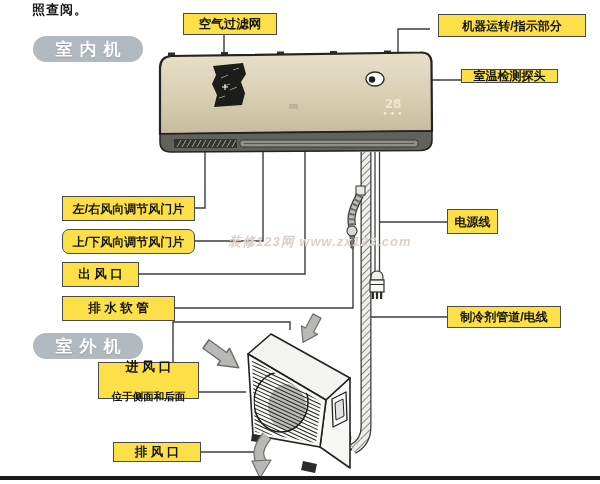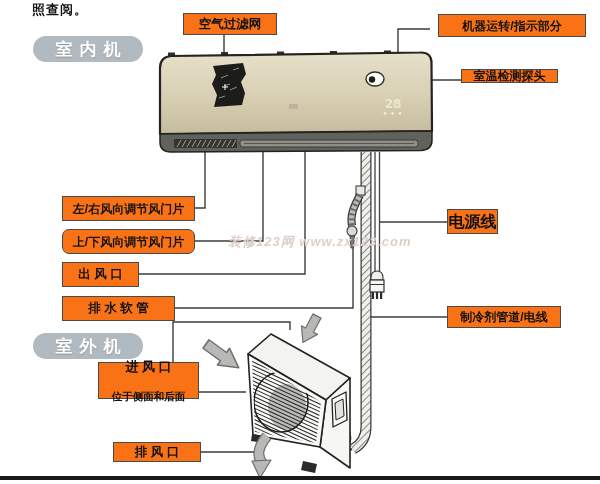--- a/index.html
+++ b/index.html
@@ -13,32 +13,32 @@
   }
   .pill{
     position:absolute;width:110px;height:26px;border-radius:14px;background:#b2bac1;
     color:#ffffff;font-weight:bold;font-size:17px;letter-spacing:7px;
     display:flex;align-items:center;justify-content:center;padding-left:7px;box-sizing:border-box;
     text-shadow:0 1px 1px rgba(120,128,134,.6);
   }
   .pill.indoor{left:33px;top:28px;margin-top:8px;}
   .pill.outdoor{left:33px;top:333px;}
   .callout{
-    position:absolute;box-sizing:border-box;border:1.5px solid #4a4a4a;background:#f97316;
+    position:absolute;box-sizing:border-box;border:1.5px solid #4a4a4a;background:#fde047;
     color:#111;font-weight:bold;display:flex;align-items:center;justify-content:center;
     font-size:12.5px;white-space:nowrap;line-height:1;
   }
   .co-air-filter{left:183px;top:13px;width:94px;height:22px;}
   .co-operation{left:430px;top:14px;width:148px;height:23px;font-size:12px;margin-left:8px;}
   .co-room-temp{left:461px;top:69px;width:97px;height:14px;font-size:12px;}
   .co-lr{left:62px;top:196px;width:133px;height:25px;font-size:12px;}
   .co-ud{left:62px;top:229px;width:133px;height:25px;font-size:12px;border-radius:7px;}
   .co-outlet{left:62px;top:262px;width:77px;height:25px;}
   .co-drain{left:62px;top:296px;width:113px;height:25px;}
-  .co-power{left:447px;top:209px;width:51px;height:25px;font-size:16px;}
+  .co-power{left:447px;top:209px;width:51px;height:25px;font-size:12px;}
   .co-refrigerant{left:447px;top:306px;width:114px;height:22px;font-size:12px;}
   .co-inlet{left:98px;top:362px;width:101px;height:37px;flex-direction:column;justify-content:center;gap:18px;}
   .co-inlet .l1{font-size:13px;}
   .co-inlet .l2{font-size:10.5px;}
   .co-exhaust{left:113px;top:442px;width:88px;height:20px;}
   .watermark{
     position:absolute;left:228px;top:233px;font-size:13px;font-weight:bold;font-style:italic;
     color:#ddd0c9;letter-spacing:1px;pointer-events:none;
   }
   svg.art{position:absolute;left:0;top:0;}

